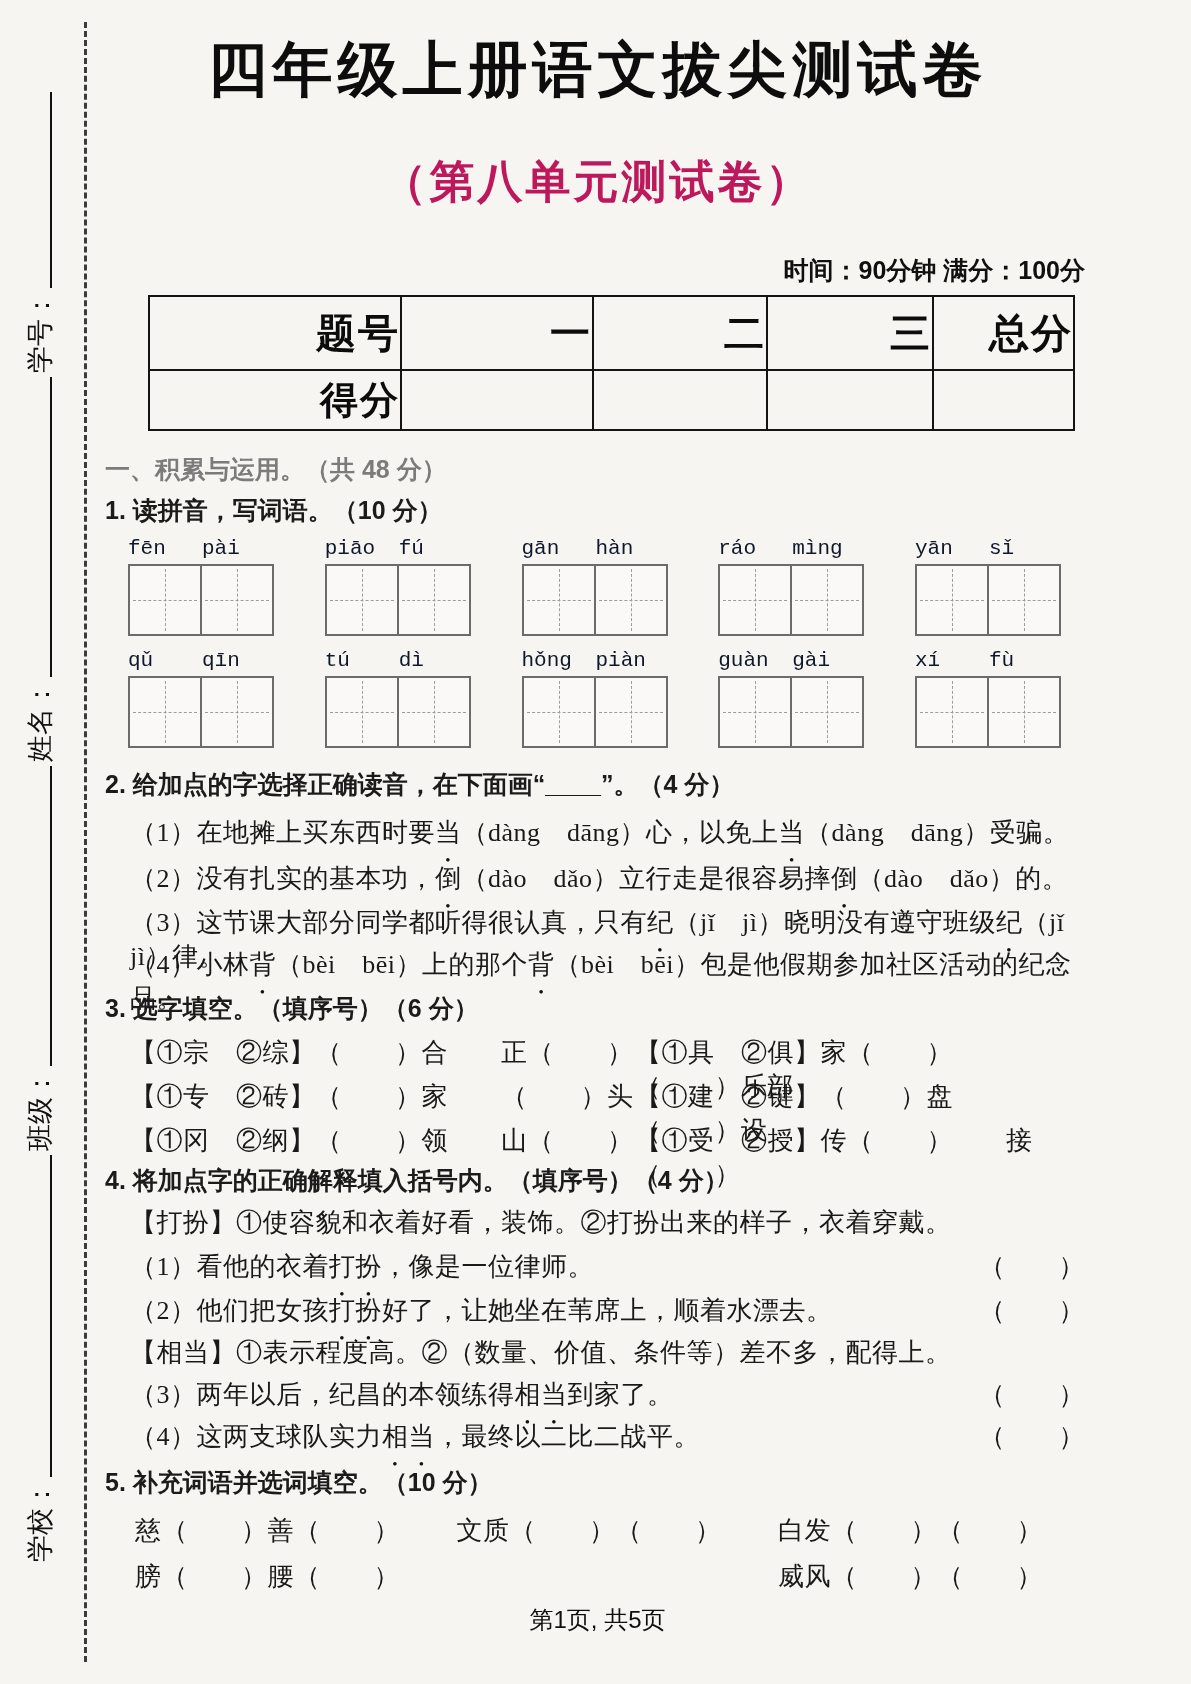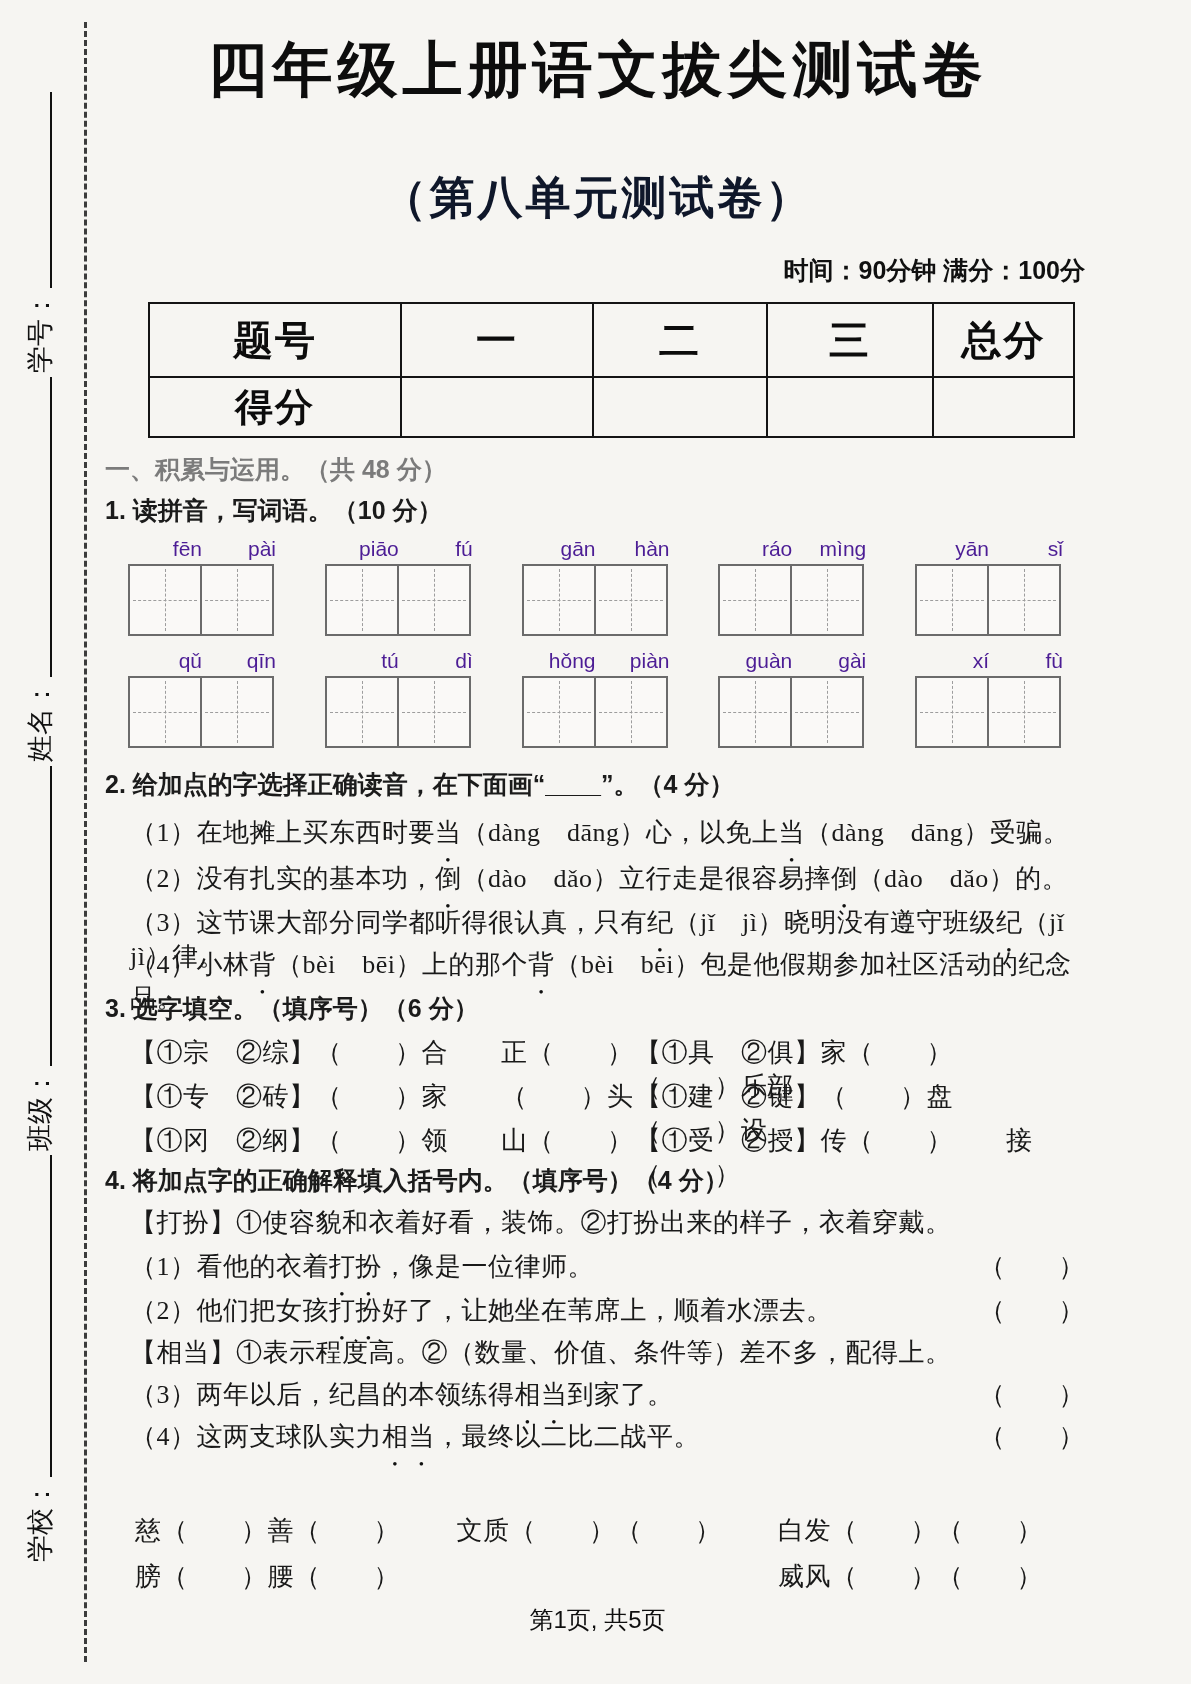--- a/index.html
+++ b/index.html
@@ -21,33 +21,33 @@
   .sl-a{width:322px;}
   .sl-b{width:300px;}
   .sl-c{width:196px;}
   
   .title{
     position:absolute;left:105px;top:30px;width:985px;text-align:center;
     font-family:"Liberation Sans","DejaVu Sans",sans-serif;
     font-size:60px;font-weight:bold;letter-spacing:5px;color:#0d0d0d;
   }
   .subtitle{
-    position:absolute;left:105px;top:168px;width:985px;text-align:center;
-    font-family:"Liberation Sans","DejaVu Sans",sans-serif;
-    font-size:45px;font-weight:bold;letter-spacing:3px;color:#0f172a;
+    position:absolute;left:105px;top:152px;width:985px;text-align:center;
+    font-family:"Liberation Sans","DejaVu Sans",sans-serif;
+    font-size:45px;font-weight:bold;letter-spacing:3px;color:#be185d;
   }
   .meta{
     position:absolute;right:106px;top:254px;
     font-family:"Liberation Sans","DejaVu Sans",sans-serif;
     font-size:25px;font-weight:bold;color:#101010;
   }
   
   .score-table{
-    position:absolute;left:148px;top:302px;border-collapse:collapse;
-    font-weight:bold;text-align:center;border-radius:30px;
+    position:absolute;left:148px;top:295px;border-collapse:collapse;
+    font-weight:bold;text-align:right;border-radius:30px;
   }
   .score-table td,.score-table th{
     border:2.5px solid #141414;padding:0;font-weight:bold;
     font-size:40px;letter-spacing:2px;color:#0c0c0c;
   }
   .score-table .r1 td{height:72px;}
   .score-table .r2 td{height:58px;font-size:38px;margin-top:8px;}
   .ct-c0{width:250px;} .ct-c1{width:190px;} .ct-c2{width:172px;}
   .ct-c3{width:164px;} .ct-c4{width:139px;}
   
@@ -64,22 +64,22 @@
   .q1t{top:494px;} .q2t{top:768px;} .q3t{top:992px;} .q4t{top:1164px;} .q5t{top:1466px;}
   
   .pinyin-row{
     position:absolute;left:128px;width:935px;
     display:flex;justify-content:space-between;
   }
   .pr1{top:536px;} .pr2{top:648px;}
   .pgroup{display:flex;}
   .pcell{display:flex;flex-direction:column;}
   .pin{
-    height:28px;line-height:26px;width:74px;text-align:right;
-    font-family:Liberation Sans, sans-serif;font-size:21px;color:#4c1d95;
+    height:28px;line-height:26px;width:74px;text-align:left;
+    font-family:Liberation Mono, monospace;font-size:21px;color:#0f172a;
   }
   .wbox{
     position:relative;width:74px;height:72px;box-sizing:border-box;
     border:2px solid #6b6b6b;background:#faf9f7;
   }
   .pcell + .pcell .wbox{margin-left:-2px;}
   .wbox::before{content:"";position:absolute;top:3px;bottom:3px;left:50%;border-left:1px dashed #9d9d9d;}
   .wbox::after{content:"";position:absolute;left:3px;right:3px;top:50%;border-top:1px dashed #9d9d9d;}
   
   .body-line{
@@ -292,20 +292,21 @@
   <div class="body-line d2">【相当】①表示程度高。②（数量、价值、条件等）差不多，配得上。</div>
   <div class="body-line q4-item qi3">
     <span><span>（3）两年以后，纪昌的本领练得</span><span class="dot-char">相</span><span class="dot-char">当</span><span>到家了。</span></span>
     <span class="bracket">（　　）</span>
   </div>
   <div class="body-line q4-item qi4">
     <span><span>（4）这两支球队实力</span><span class="dot-char">相</span><span class="dot-char">当</span><span>，最终以二比二战平。</span></span>
     <span class="bracket">（　　）</span>
   </div>
 
+  <div class="q-title q5t">5. 补充词语并选词填空。（10 分）</div>
   <div class="body-line q5-row q5r1">
     <span>慈（　　）善（　　）</span>
     <span>文质（　　）（　　）</span>
     <span>白发（　　）（　　）</span>
   </div>
   <div class="body-line q5-row q5r2">
     <span>膀（　　）腰（　　）</span>
     <span>威风（　　）（　　）</span>
   </div>
 

